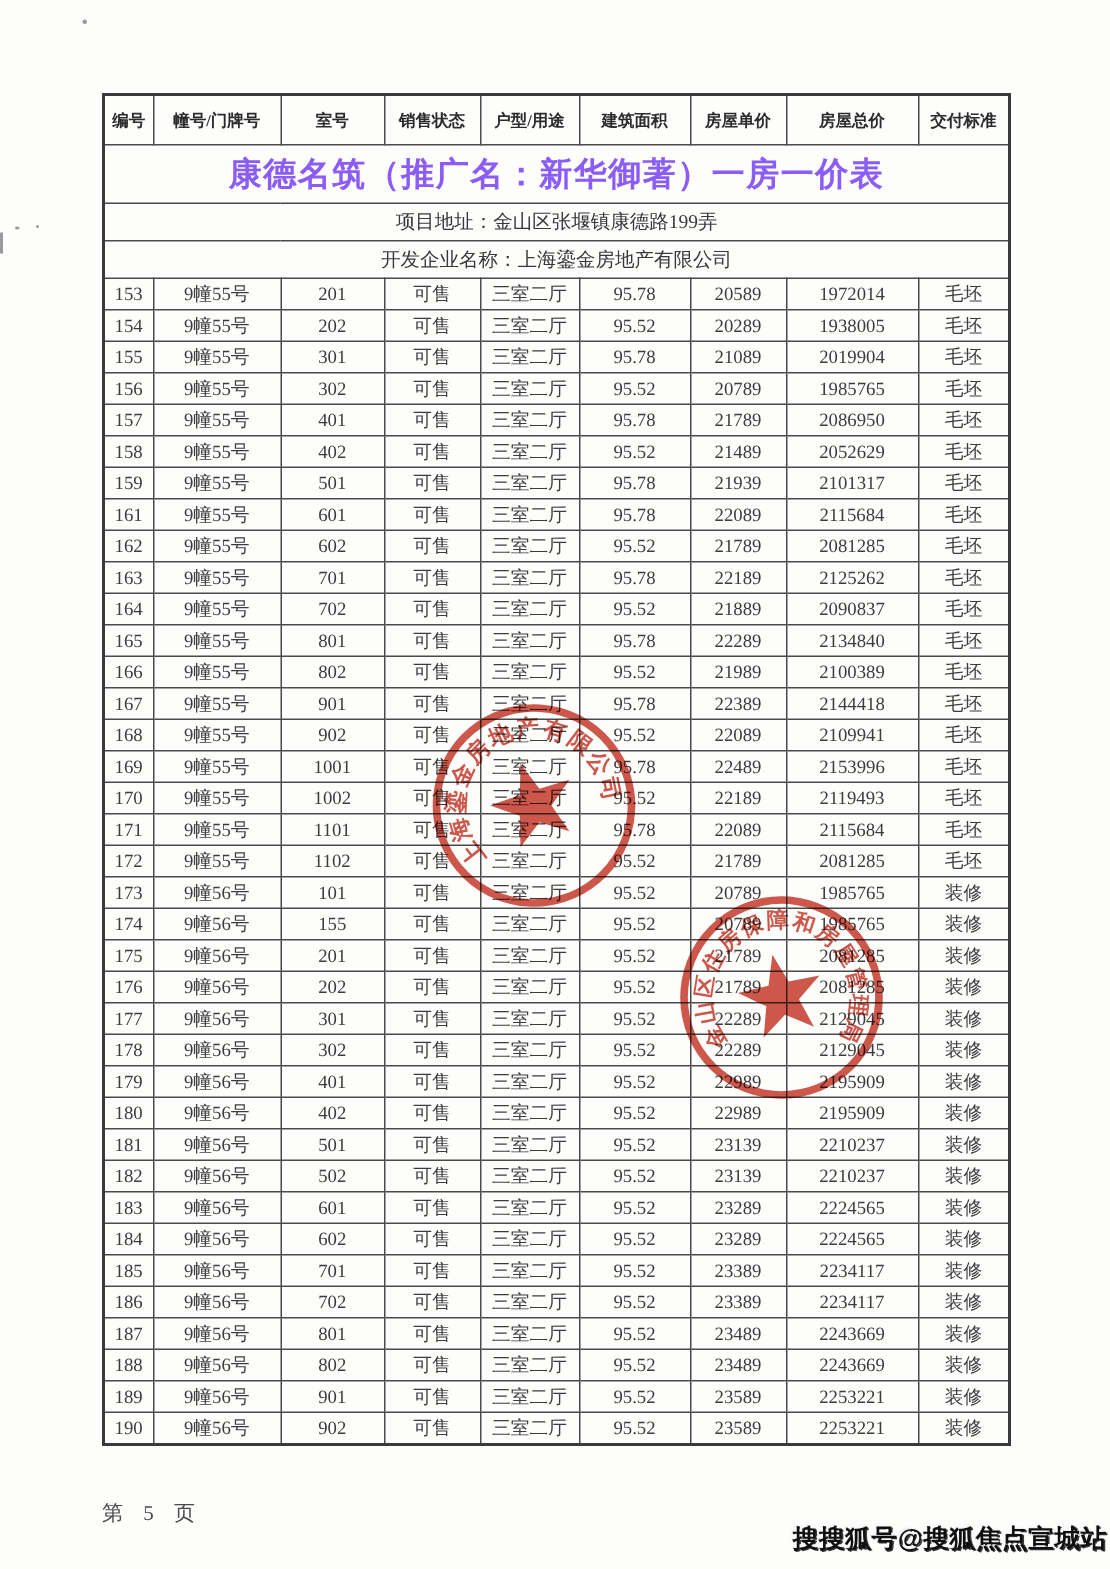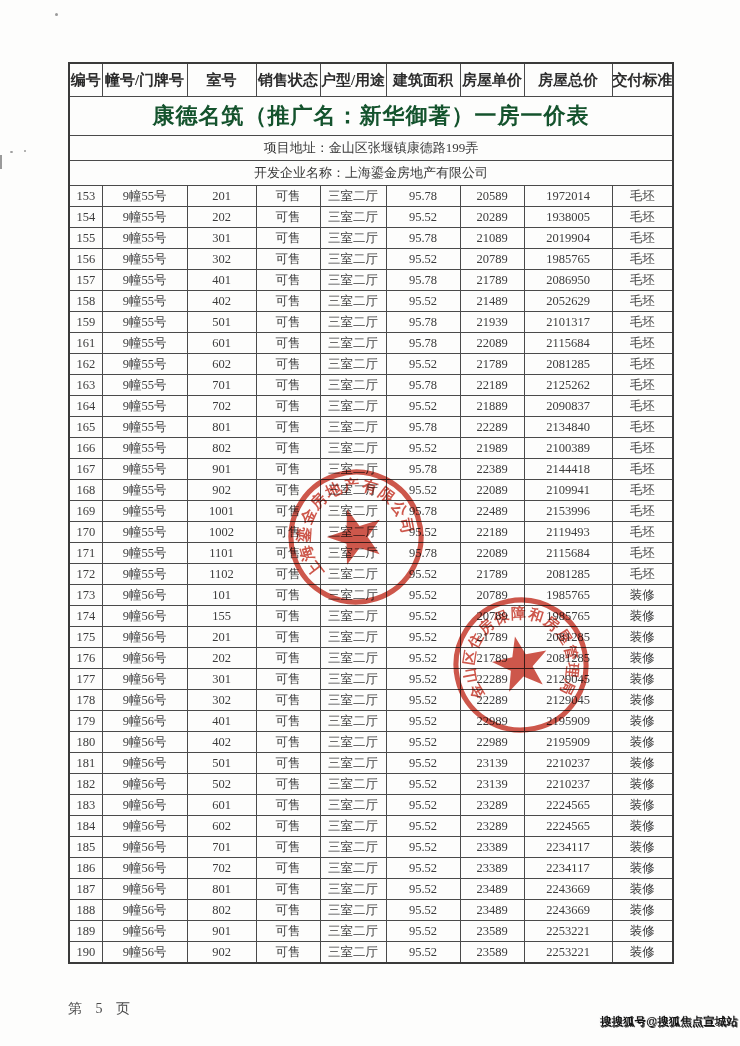--- a/index.html
+++ b/index.html
@@ -14,46 +14,46 @@
     border-collapse:collapse;table-layout:fixed;width:604px;
     background:transparent;
   }
   td,th{
     border:1px solid #4a4a4a;
     text-align:center;vertical-align:middle;
     padding:0;overflow:hidden;white-space:nowrap;
   }
   table{border:2px solid #3a3a3a;}
   .title-cell{
-    height:38px;font-size:22px;font-weight:bold;color:#14532d;
+    height:38px;font-size:22px;font-weight:bold;color:#8b5cf6;
     letter-spacing:1px;
     margin-left:12px;
   }
   .info-cell{height:24px;font-size:13px;color:#383838;}
   thead th{
-    height:32px;font-size:15px;font-weight:bold;color:#2c2c2c;margin-top:39px;
+    height:32px;font-size:11px;font-weight:bold;color:#2c2c2c;margin-top:39px;
   }
   tbody td{
     height:20px;font-size:12.5px;line-height:20px;color:#3c3c3c;
   }
   .stamp{
     position:absolute;mix-blend-mode:multiply;opacity:.85;
     pointer-events:none;
   }
   .stamp text{
     font-family:"Liberation Serif","DejaVu Serif",serif;
     font-weight:bold;
   }
   .page-footer{
     position:absolute;left:68px;top:1000px;width:604px;
     text-align:left;font-size:14px;letter-spacing:5px;color:#4a4a4a;
   }
   .watermark{
     position:absolute;right:2px;top:1014px;
-    font-size:11px;font-weight:bold;color:#101010;letter-spacing:.5px;
+    font-size:17px;font-weight:bold;color:#101010;letter-spacing:.5px;
     font-family:"Liberation Sans","DejaVu Sans",sans-serif;
     text-shadow:-1.5px -1.5px 0 #fafafa,-1px -1px 0 #e8e8e8,1px 1px 0 #3a3a3a;
   }
   .speck{position:absolute;background:#9a9a9a;border-radius:50%;}
 </style>
 </head>
 <body>
 
 <div class="sheet">
   <table>

